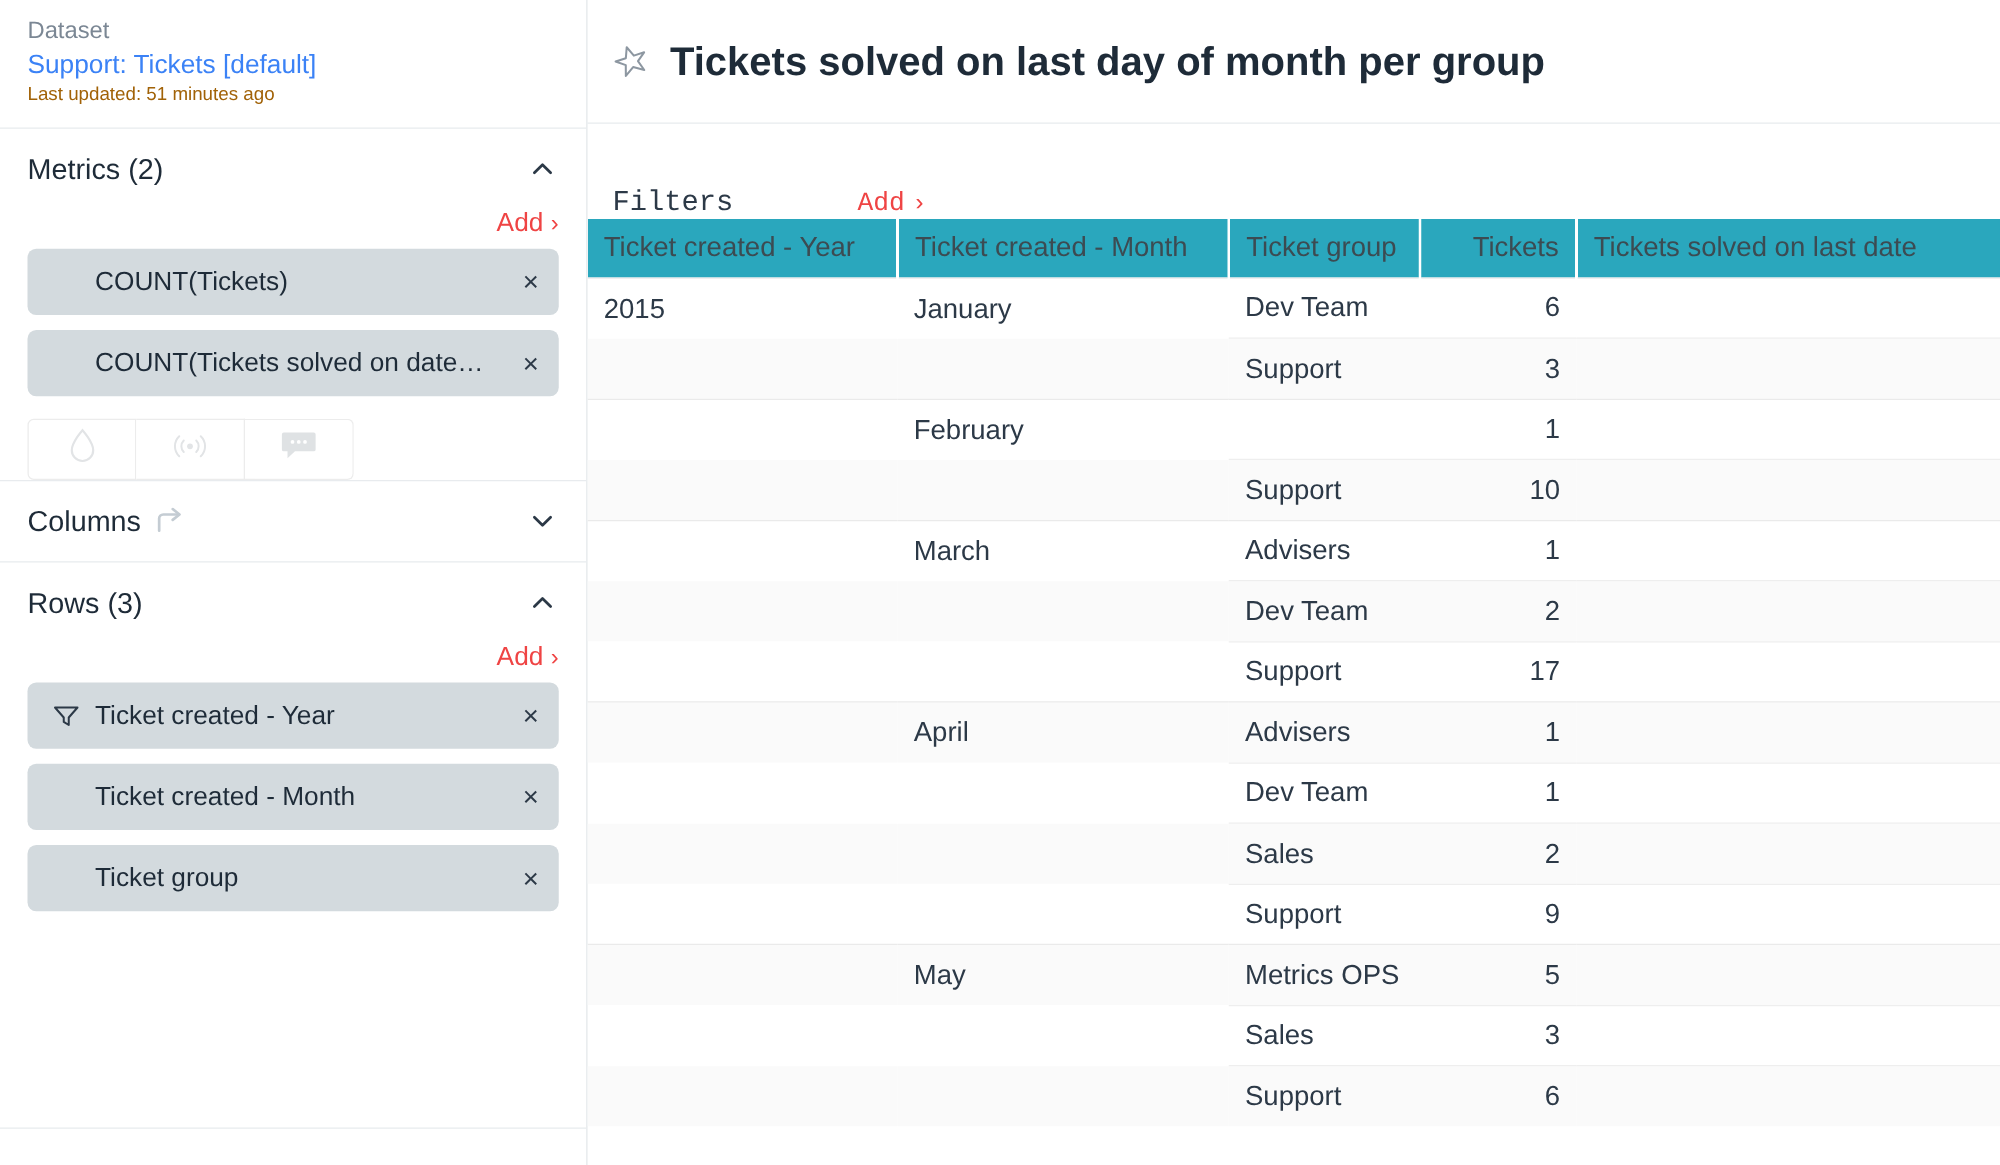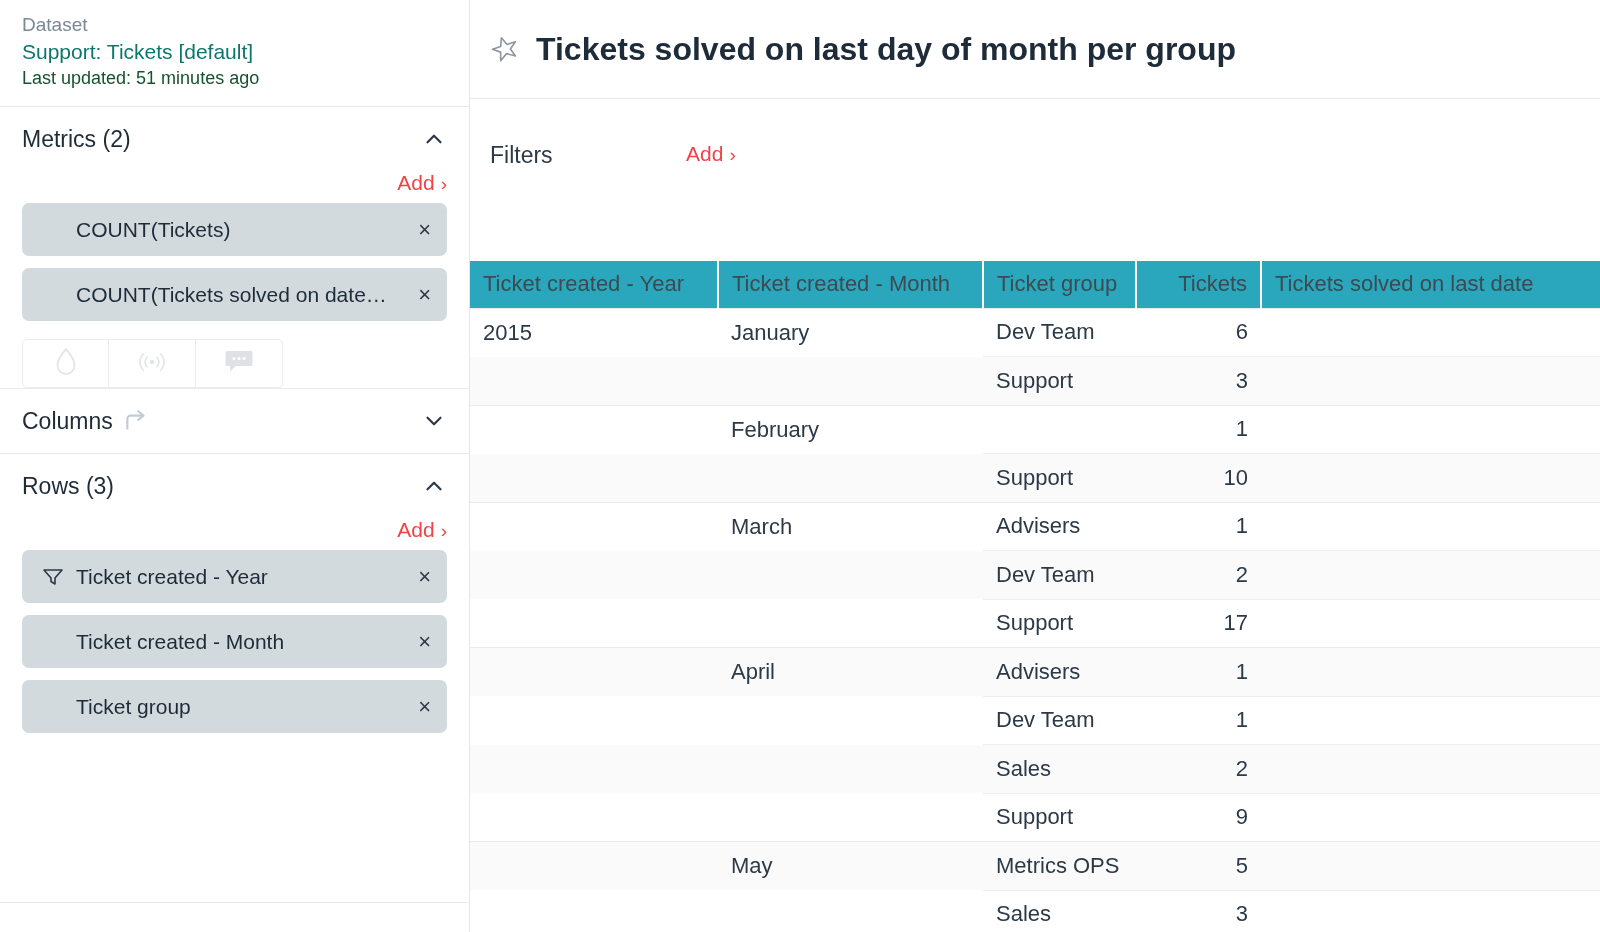--- a/index.html
+++ b/index.html
@@ -18,22 +18,22 @@
     background: #ffffff;
     border-right: 1px solid #e3e7ea;
     display: flex; flex-direction: column;
     flex: 0 0 470px;
   }
   .ds-block {
     padding: 12px 22px 16px 22px;
     border-bottom: 1px solid #e8ebee;
   }
   .ds-label { font-size: 19px; color: #7b8794; line-height: 1.35; }
-  .ds-name  { font-size: 21px; color: #0f766e; line-height: 1.35; }
-  .ds-upd   { font-size: 18px; color: #14532d; line-height: 1.35; }
+  .ds-name  { font-size: 21px; color: #3b82f6; line-height: 1.35; }
+  .ds-upd   { font-size: 15px; color: #a16207; line-height: 1.35; }
 
   .section { border-bottom: 1px solid #e8ebee; padding: 0 22px; }
   .section.open-metrics { padding-bottom: 0; }
   .sec-head {
     display: flex; align-items: center; justify-content: space-between;
     height: 64px;
   }
   .sec-title { font-size: 23px; color: #1e2b38; display: flex; align-items: center; gap: 10px; }
   .chev { width: 26px; height: 26px; display: block; }
   .swap-ico { width: 26px; height: 24px; display: block; }
@@ -69,34 +69,35 @@
     cursor: pointer;
   }
   .viz-btn:nth-child(1) { border-radius: 5px 0 0 5px; }
   .viz-btn:nth-child(2) { border-left: none; }
   .viz-btn:nth-child(3) { border-left: none; border-radius: 0 5px 5px 0; }
 
   .sidebar-tail { flex: 1 1 auto; }
   .sidebar-tail-div { border-top: 1px solid #e8ebee; height: 30px; }
 
   
-  .main { flex: 1 1 auto; height: 932px; display: flex; flex-direction: column; min-width: 0; gap: 43px; }
+  .main { flex: 1 1 auto; height: 932px; display: flex; flex-direction: column; min-width: 0; }
   .main-head {
     height: 99px; flex: 0 0 99px;
     display: flex; align-items: center;
     padding-left: 20px; gap: 16px;
     border-bottom: 1px solid #e8ebee;
   }
   .star-ico { width: 30px; height: 30px; flex: 0 0 30px; }
   .main-title { font-size: 32px; color: #1e2b38; white-space: nowrap; }
 
   .filters-bar {
     height: 76px; flex: 0 0 76px;
-    display: flex; align-items: flex-start;
+    display: flex; align-items: flex-end;
     padding-left: 20px;
+    font-family: Liberation Mono, monospace;
   }
   .filters-label { font-size: 23px; color: #2c3947; width: 196px; }
 
   
   .table-wrap { flex: 1 1 auto; overflow: hidden; position: relative; }
   table.pivot { border-collapse: collapse; table-layout: fixed; width: 1640px; }
   table.pivot th {
     background: #2aa7bd; color: #3c4b52;
     font-size: 22px; font-weight: normal;
     height: 47px; text-align: left;

